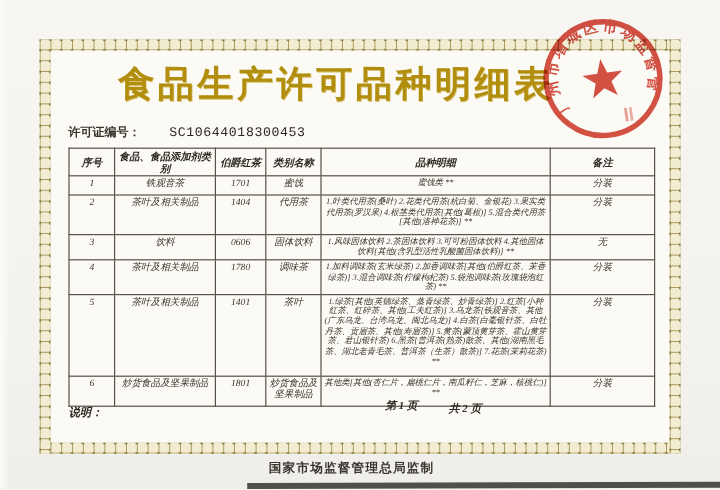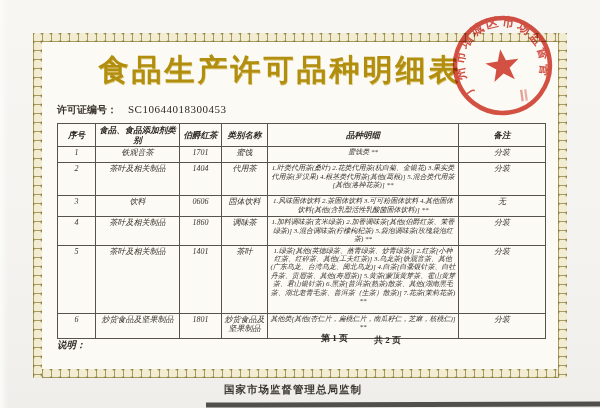--- a/index.html
+++ b/index.html
@@ -39,23 +39,23 @@
     color:#b28e0e;
     text-shadow:0.6px 0.6px 0 #d8c06c;
     white-space:nowrap;
   }
   .info-line{
     position:absolute;left:24px;right:14px;top:70px;
     font-size:10px;color:#3a332c;
     display:flex;justify-content:space-between;align-items:baseline;
   }
   .info-left{font-weight:bold;letter-spacing:0.5px;}
-  .info-right{display:flex;gap:11px;align-items:baseline;}
+  .info-right{display:flex;gap:24px;align-items:baseline;}
   .lic-label{font-weight:bold;}
-  .lic-value{font-size:11px;letter-spacing:0.5px;color:#2c2824;font-family:Liberation Serif, serif;}
+  .lic-value{font-size:11px;letter-spacing:0.5px;color:#2c2824;font-family:Liberation Mono, monospace;}
 
   table.detail{
     position:absolute;left:24px;top:90px;width:488px;
     border-collapse:collapse;table-layout:fixed;
     font-size:8px;color:#38332c;font-style:italic;
   }
   table.detail th, table.detail td{
     border:1px solid #57524b;
     padding:1px 2px;
     text-align:center;
@@ -66,21 +66,21 @@
   table.detail th{font-size:8.5px;font-weight:bold;color:#2d2923;vertical-align:middle;}
   td.detail-col{font-size:7px;line-height:1.17;}
   tr.hrow{height:18px;}
   tr.r0{height:16px;}
   tr.r1{height:33px;}
   tr.r2{height:21px;}
   tr.r3{height:26px;}
   tr.r4{height:68px;}
   tr.r5{height:25px;}
 
-  .pageinfo{position:absolute;font-size:9px;font-weight:bold;color:#2f2b25;}
+  .pageinfo{position:absolute;font-size:9px;font-weight:bold;color:#2f2b25;font-style:italic;}
   .pageinfo.p1{left:288px;top:299px;}
   .pageinfo.p2{left:341px;top:301px;text-align:right;}
 
   .notes{position:absolute;left:24px;top:306px;font-size:9.5px;font-weight:bold;color:#2e2a24;line-height:1.45;}
   .notes .note-row{display:flex;}
   .notes .note-label{flex:0 0 auto;font-style:italic;}
   .notes .note-items{flex:1;}
 
   .footer{
     position:absolute;left:0;right:14px;top:383px;
@@ -162,21 +162,21 @@
         <td>3</td>
         <td>饮料</td>
         <td>0606</td>
         <td>固体饮料</td>
         <td class="detail-col">1.风味固体饮料 2.茶固体饮料 3.可可粉固体饮料 4.其他固体饮料[其他(含乳型活性乳酸菌固体饮料)] **</td>
         <td>无</td>
       </tr>
       <tr class="r3">
         <td>4</td>
         <td>茶叶及相关制品</td>
-        <td>1860</td>
+        <td>1780</td>
         <td>调味茶</td>
         <td class="detail-col">1.加料调味茶(玄米绿茶) 2.加香调味茶[其他(伯爵红茶、茉香绿茶)] 3.混合调味茶(柠檬枸杞茶) 5.袋泡调味茶(玫瑰袋泡红茶) **</td>
         <td>分装</td>
       </tr>
       <tr class="r4">
         <td>5</td>
         <td>茶叶及相关制品</td>
         <td>1401</td>
         <td>茶叶</td>
         <td class="detail-col">1.绿茶[其他(英德绿茶、蒸青绿茶、炒青绿茶)] 2.红茶[小种红茶、红碎茶、其他(工夫红茶)] 3.乌龙茶[铁观音茶、其他(广东乌龙、台湾乌龙、闽北乌龙)] 4.白茶[白毫银针茶、白牡丹茶、贡眉茶、其他(寿眉茶)] 5.黄茶(蒙顶黄芽茶、霍山黄芽茶、君山银针茶) 6.黑茶[普洱茶(熟茶)散茶、其他(湖南黑毛茶、湖北老青毛茶、普洱茶（生茶）散茶)] 7.花茶(茉莉花茶) **</td>

